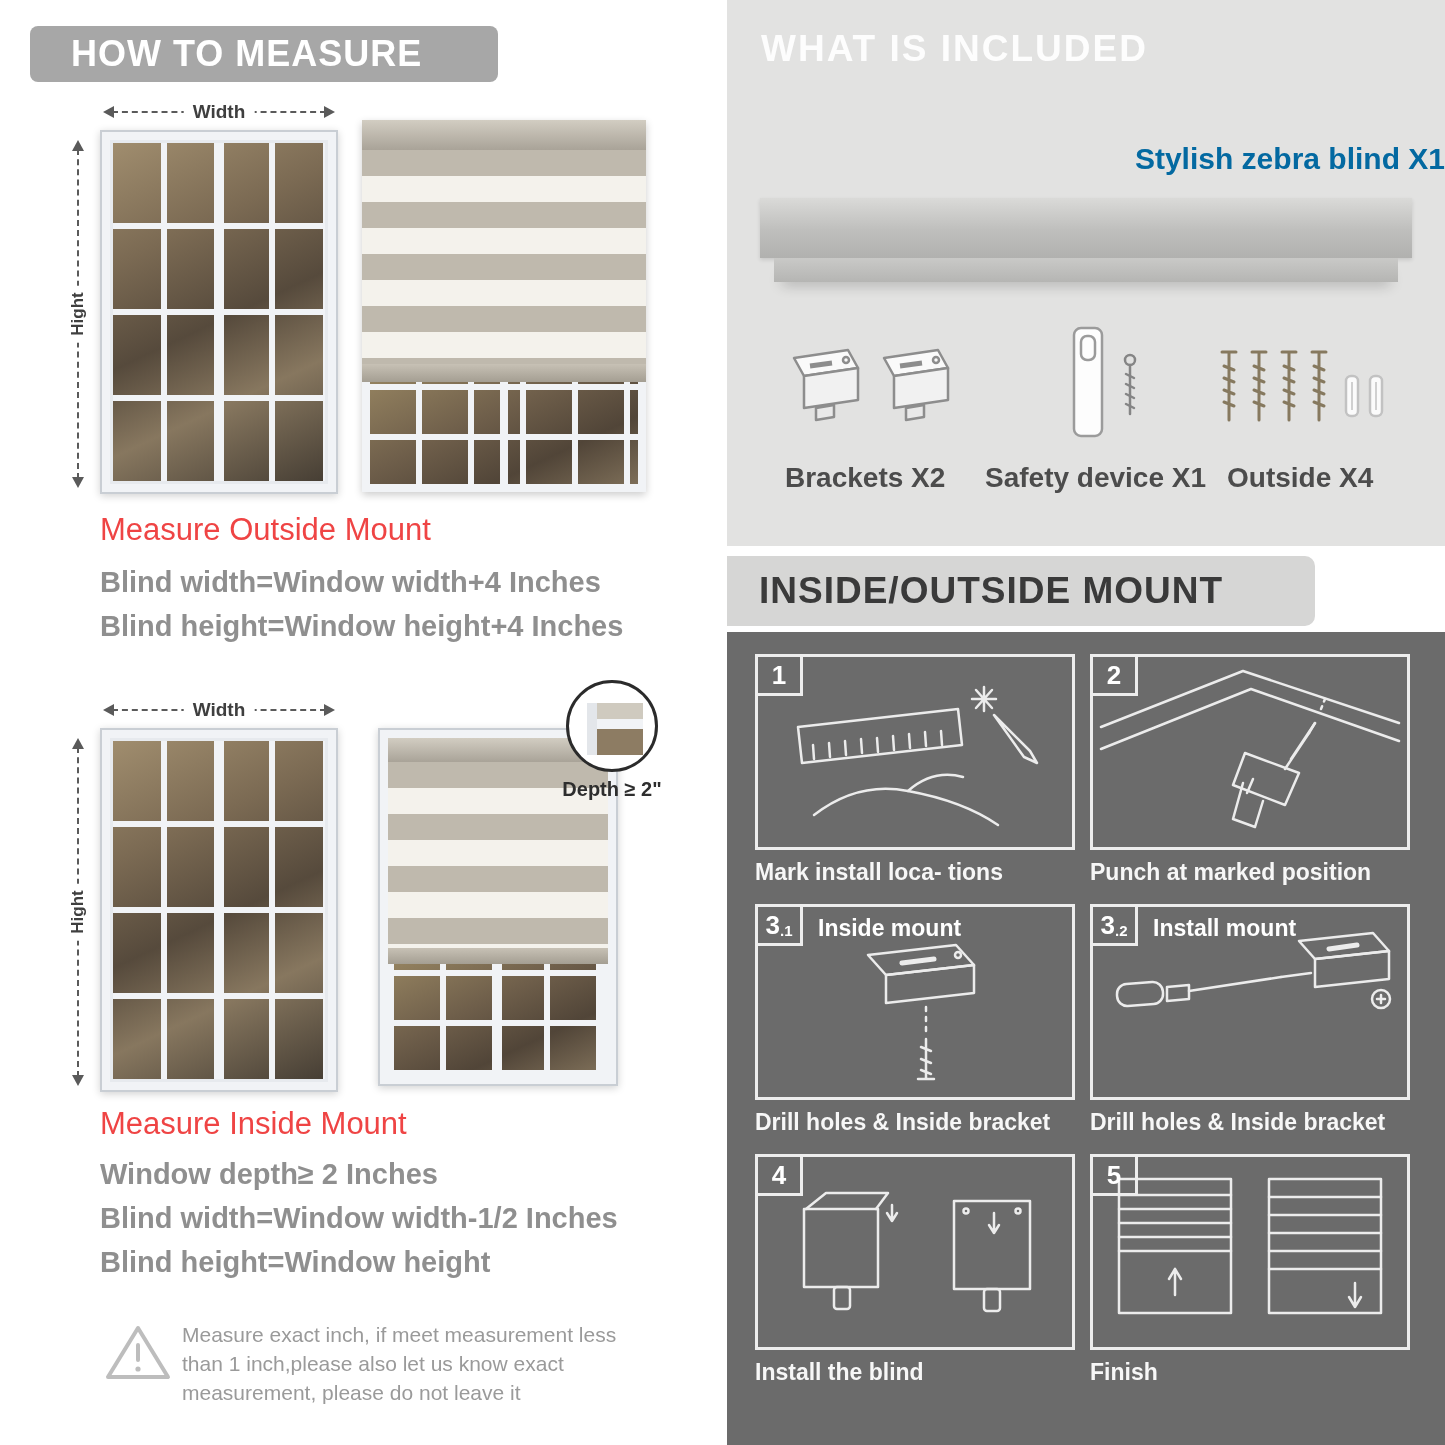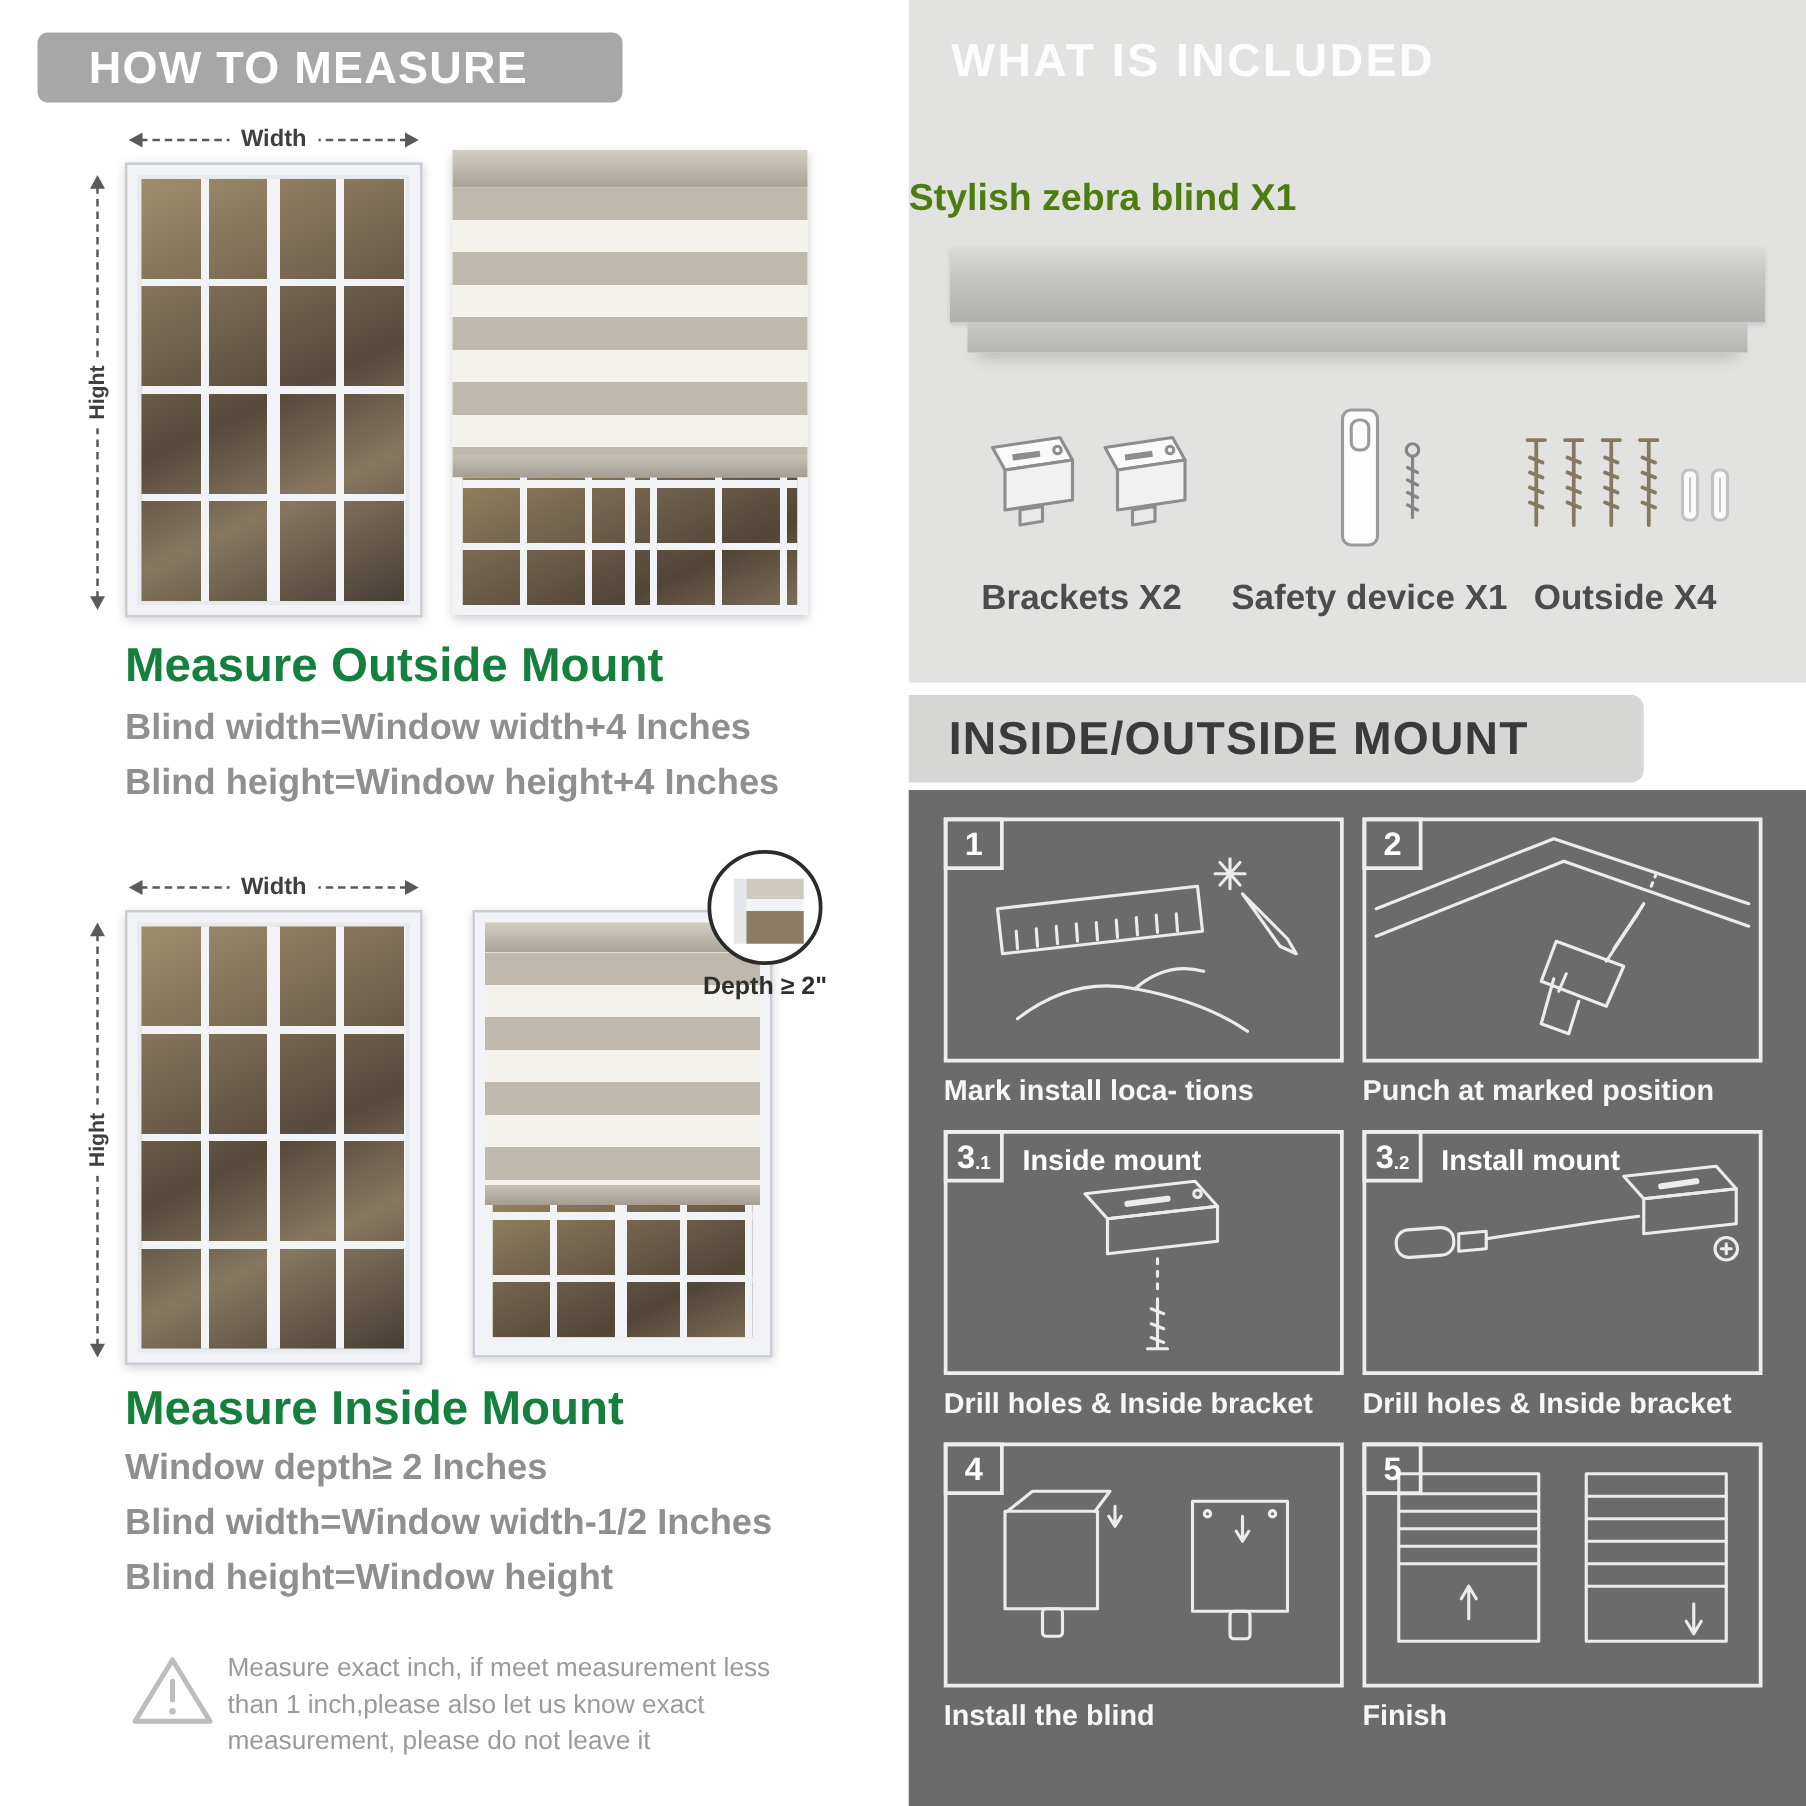--- a/index.html
+++ b/index.html
@@ -49,31 +49,31 @@
   .dim-h .dim-lab { position:absolute; left:50%; top:0; transform:translateX(-50%);
       background:#fff; padding:0 9px; font-size:19px; font-weight:bold; color:#3f3f3f; line-height:20px; }
 
   .dim-v .dline { position:absolute; top:9px; bottom:9px; left:9px; border-left:2px dashed #5a5a5a; }
   .dim-v .ah { position:absolute; left:4px; width:0; height:0; border-left:6px solid transparent; border-right:6px solid transparent; }
   .dim-v .ah-t { top:0; border-bottom:11px solid #5a5a5a; }
   .dim-v .ah-b { bottom:0; border-top:11px solid #5a5a5a; }
   .dim-v .dim-lab { position:absolute; top:50%; left:10px; transform:translate(-50%,-50%) rotate(-90deg);
       background:#fff; padding:0 7px; font-size:17px; font-weight:bold; color:#3f3f3f; line-height:18px; white-space:nowrap; }
 
-  .h1-dark { font-size:38px; font-weight:bold; color:#15803d; }
+  .h1-dark { font-size:31px; font-weight:normal; color:#ef4444; }
   .line-gray { font-size:29px; font-weight:bold; color:#8f8f8f; }
   .note-text { font-size:21px; color:#9a9a9a; line-height:29px; }
 
   .depth-circle { border:3px solid #2b2b2b; border-radius:50%; background:#ffffff; overflow:hidden; }
   .depth-label { font-size:20px; font-weight:bold; color:#2e2e2e; text-align:center; }
 
   
   .included-panel { left:727px; top:0; width:718px; height:546px; background:#e2e2e1; }
   .hdr-included { font-size:37px; font-weight:bold; color:#fdfdfd; letter-spacing:2px; }
-  .blind-label { font-size:30px; font-weight:bold; color:#4d7c0f; text-align:left; }
+  .blind-label { font-size:30px; font-weight:bold; color:#0369a1; text-align:right; }
   .headrail-main { background:linear-gradient(180deg,#dadad8,#bebebc 55%,#b1b1af); box-shadow:0 2px 4px rgba(0,0,0,.12); }
   .headrail-strip { background:linear-gradient(180deg,#c9c9c7,#b5b5b3); box-shadow:0 10px 14px -8px rgba(0,0,0,.3); }
   .inc-label { font-size:28px; font-weight:bold; color:#4c4c4c; }
 
   .hdr-mount {
     left:727px; top:556px; width:588px; height:70px; background:#d6d6d5;
     border-radius:0 10px 10px 0; color:#3a3a3a; font-size:37px; font-weight:bold;
     line-height:70px; padding-left:32px; letter-spacing:1px;
   }
 

